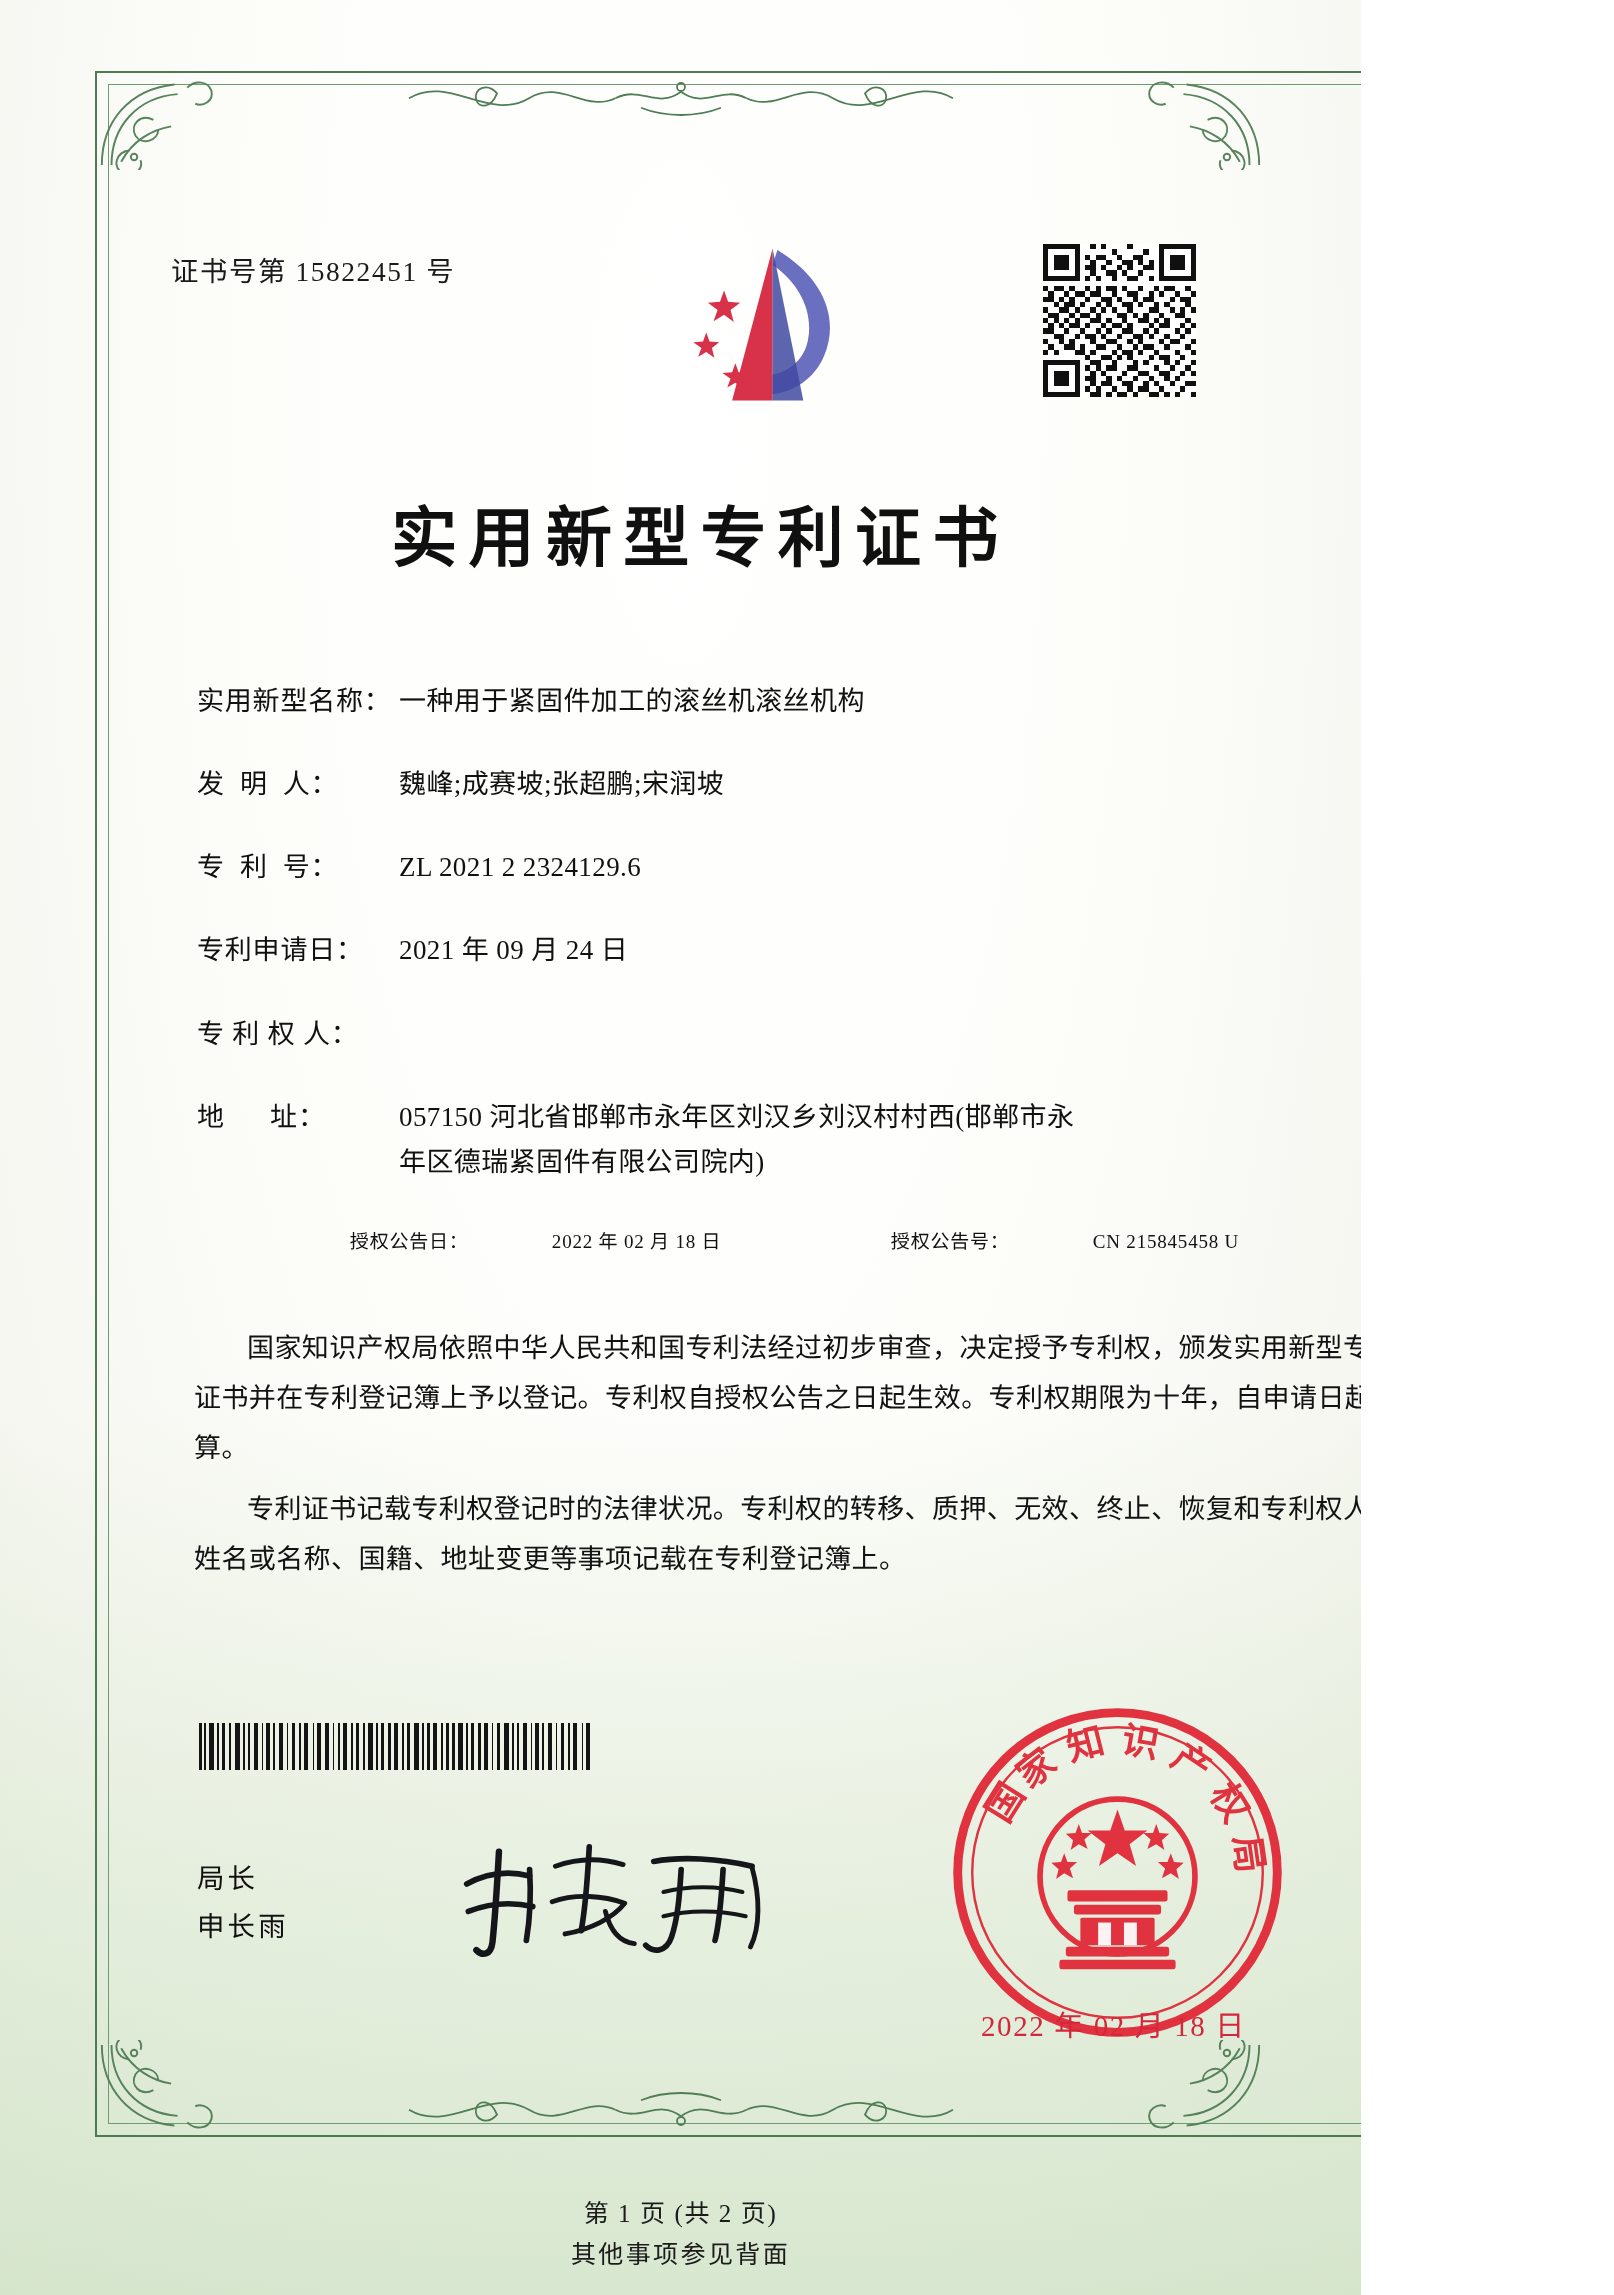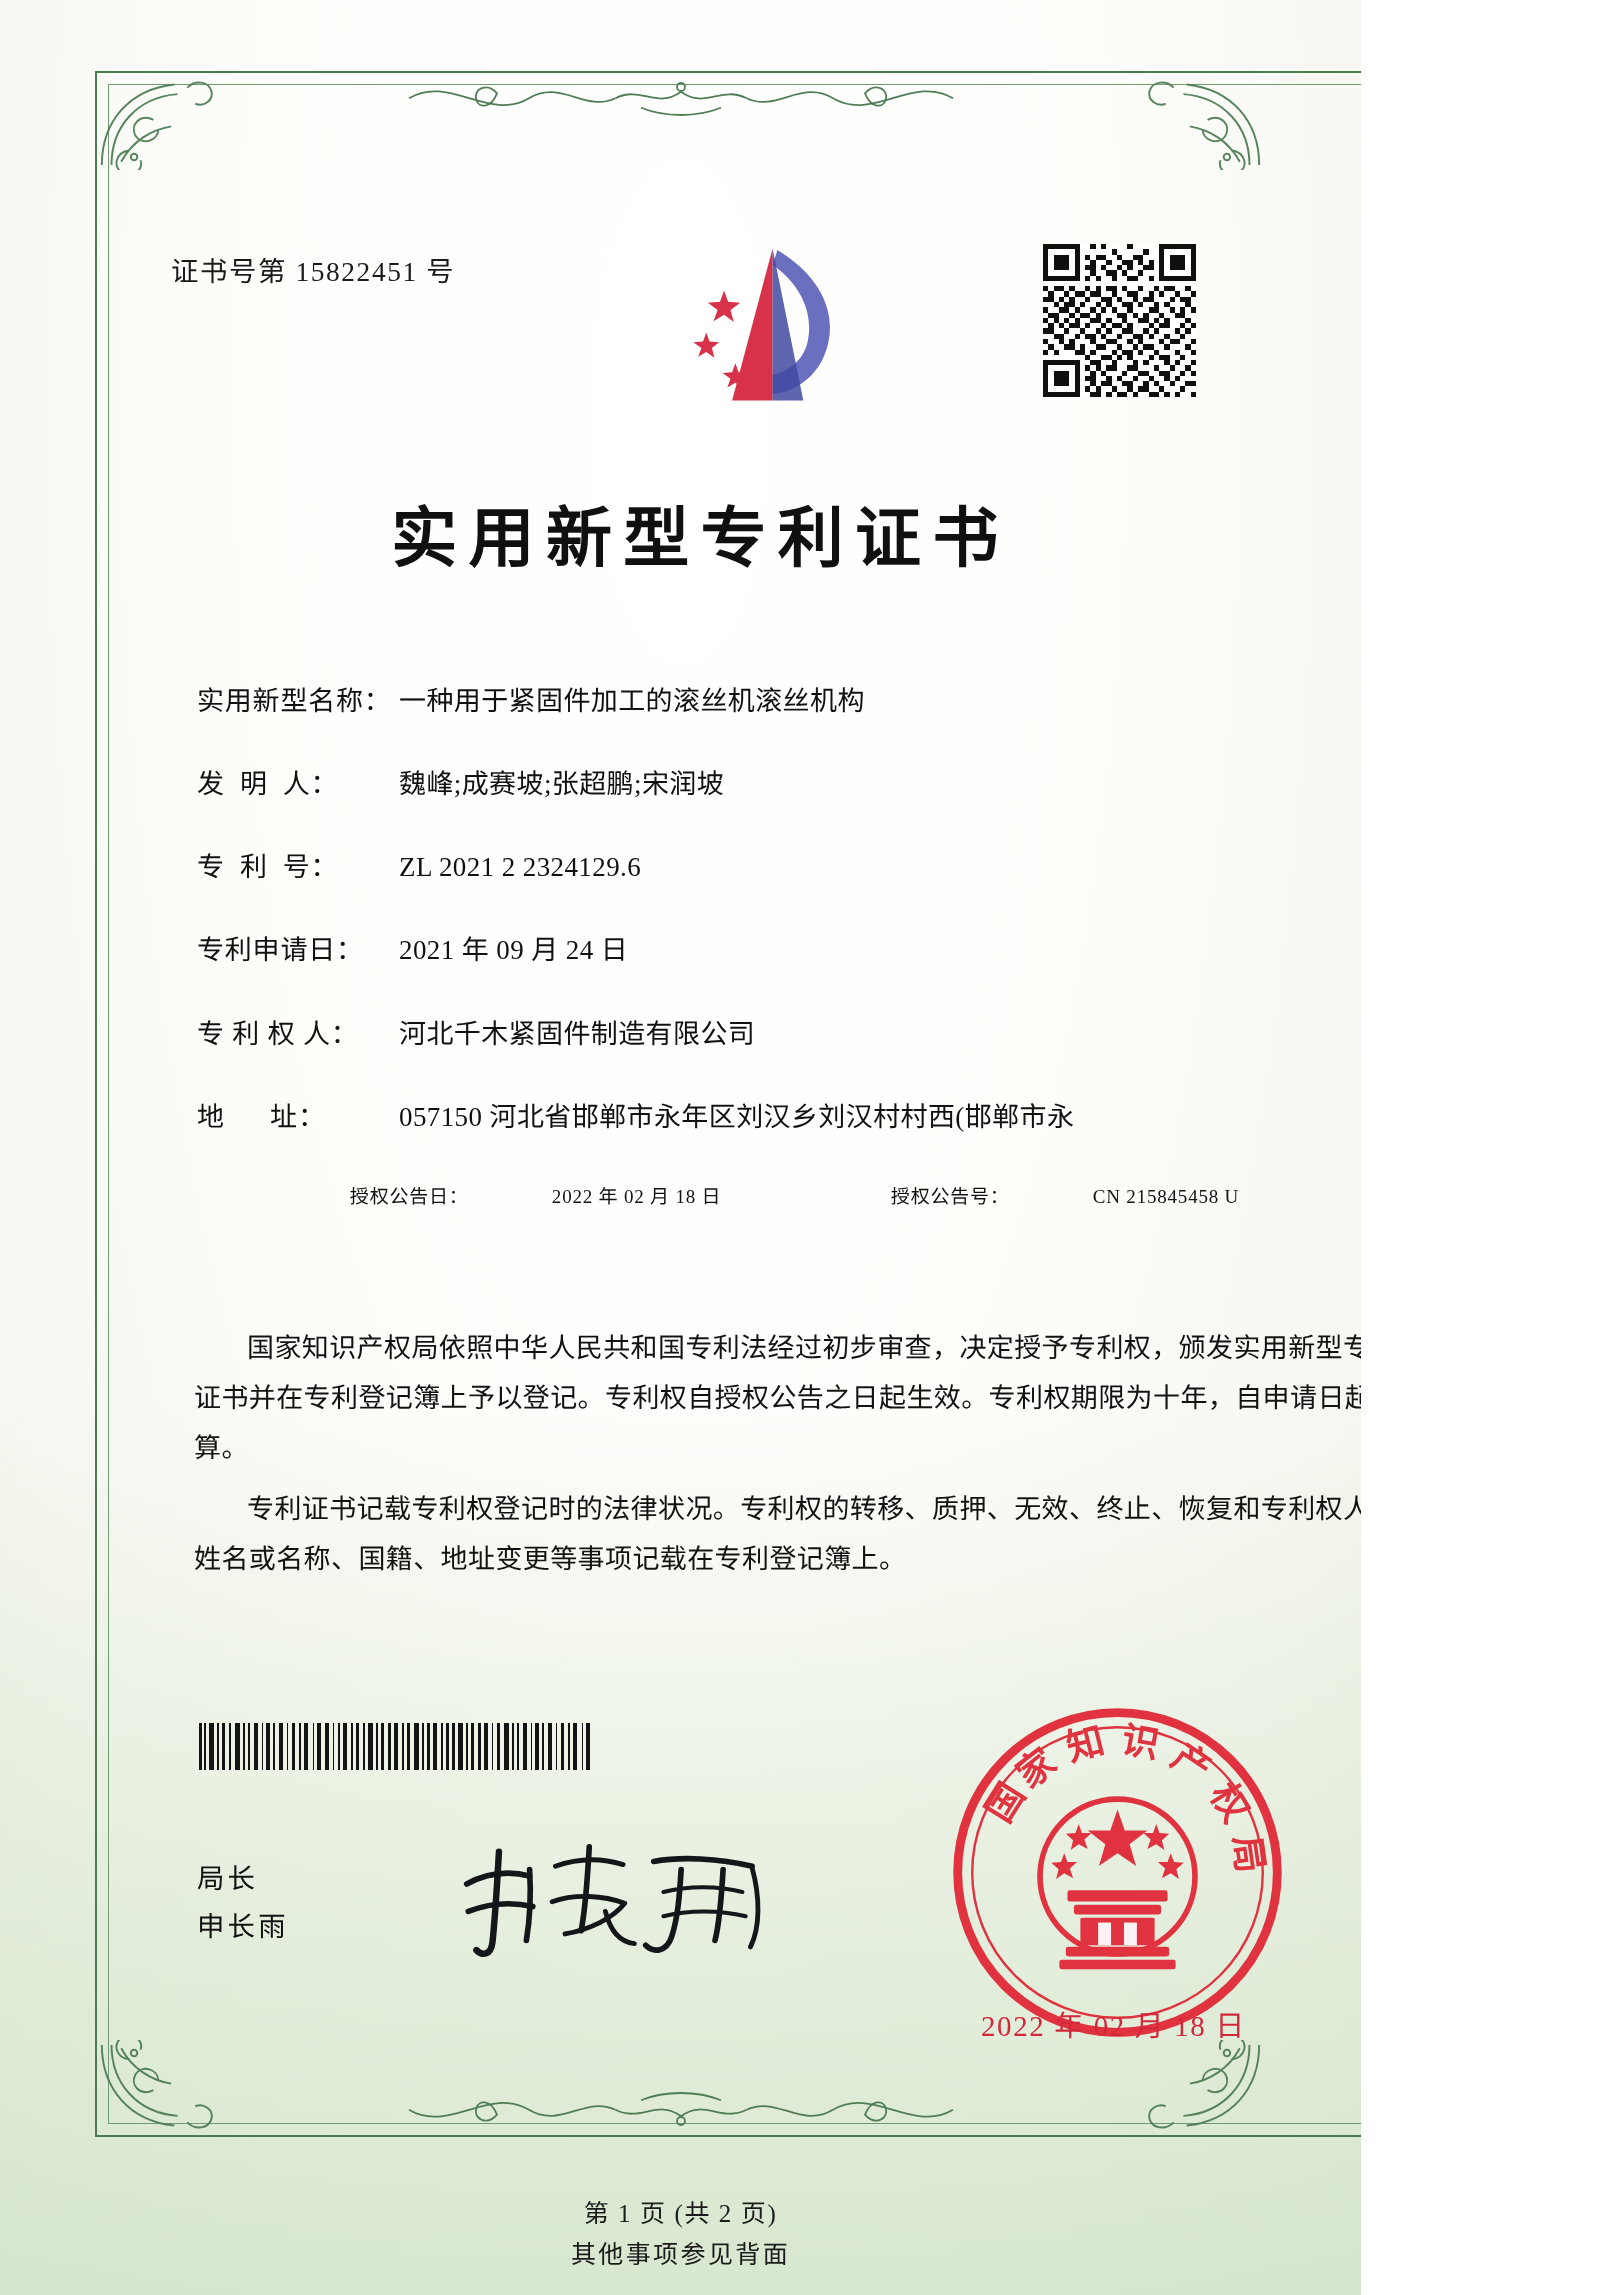--- a/index.html
+++ b/index.html
@@ -561,26 +561,26 @@
     <div class="field-row">
       <div class="field-label">专  利  号：</div>
       <div class="field-value">ZL 2021 2 2324129.6</div>
     </div>
     <div class="field-row">
       <div class="field-label">专利申请日：</div>
       <div class="field-value">2021 年 09 月 24 日</div>
     </div>
     <div class="field-row">
       <div class="field-label">专 利 权 人：</div>
-      <div class="field-value">河北千木紧固件制造有限公司</div>
     </div>
     <div class="field-row">
       <div class="field-label">地      址：</div>
       <div class="field-value">
         <span>057150 河北省邯郸市永年区刘汉乡刘汉村村西(邯郸市永</span>
+        <span class="sub-line">年区德瑞紧固件有限公司院内)</span>
       </div>
     </div>
 
     <div class="row-inline">
       <div class="lab1">授权公告日：</div>
       <div class="val1">2022 年 02 月 18 日</div>
       <div class="lab2">授权公告号：</div>
       <div class="val2">CN 215845458 U</div>
     </div>
   </div>

